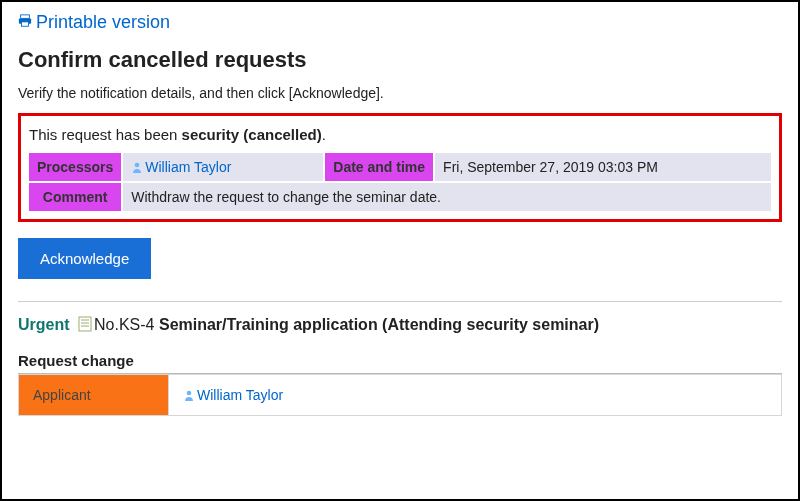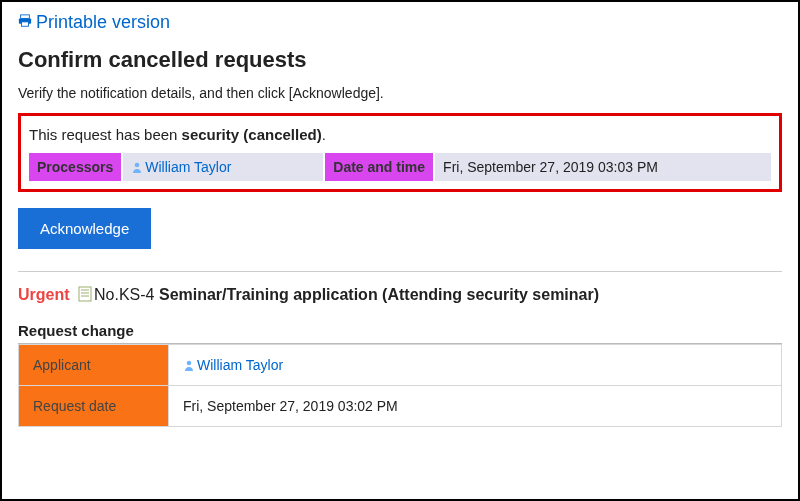--- a/index.html
+++ b/index.html
@@ -90,21 +90,21 @@
     border: none;
     border-top: 1px solid #ccc;
     margin: 6px 0 14px 0;
   }
 
   .request-title-line {
     font-size: 16px;
     margin-bottom: 18px;
   }
   .urgent {
-    color: #ef4444;
+    color: #0f766e;
     font-weight: bold;
     margin-right: 4px;
   }
   .doc-icon {
     display: inline-block;
     width: 14px;
     height: 16px;
     vertical-align: -2px;
     margin-right: 2px;
   }
@@ -167,20 +167,24 @@
             <svg viewBox="0 0 12 12">
                   <circle cx="6" cy="4" r="2.3" fill="#6fb4ff"></circle>
                   <path d="M2 12c0-2.8 1.8-4 4-4s4 1.2 4 4" fill="#6fb4ff"></path>
                 </svg>
           </span><span>William Taylor</span>
         </a>
       </td>
       <td class="grid-label" style="width:100px">Date and time</td>
       <td class="grid-value">Fri, September 27, 2019 03:03 PM</td>
     </tr>
+    <tr>
+      <td class="grid-label">Comment</td>
+      <td class="grid-value" colspan="3">Withdraw the request to change the seminar date.</td>
+    </tr>
   </tbody>
     </table>
 </div>
 
 <button class="ack-btn">Acknowledge</button>
 
 <hr class="sep">
 
 <div class="request-title-line">
   <span class="urgent">Urgent</span>
@@ -204,21 +208,17 @@
       <a href="#">
         <span class="person-icon">
           <svg viewBox="0 0 12 12">
                 <circle cx="6" cy="4" r="2.3" fill="#6fb4ff"></circle>
                 <path d="M2 12c0-2.8 1.8-4 4-4s4 1.2 4 4" fill="#6fb4ff"></path>
               </svg>
         </span><span>William Taylor</span>
       </a>
     </td>
   </tr>
-  <tr>
-    <td class="d-label">Request date</td>
-    <td>Fri, September 27, 2019 03:02 PM</td>
-  </tr>
 </tbody>
   </table>
 
 
 
 
 </body></html>

